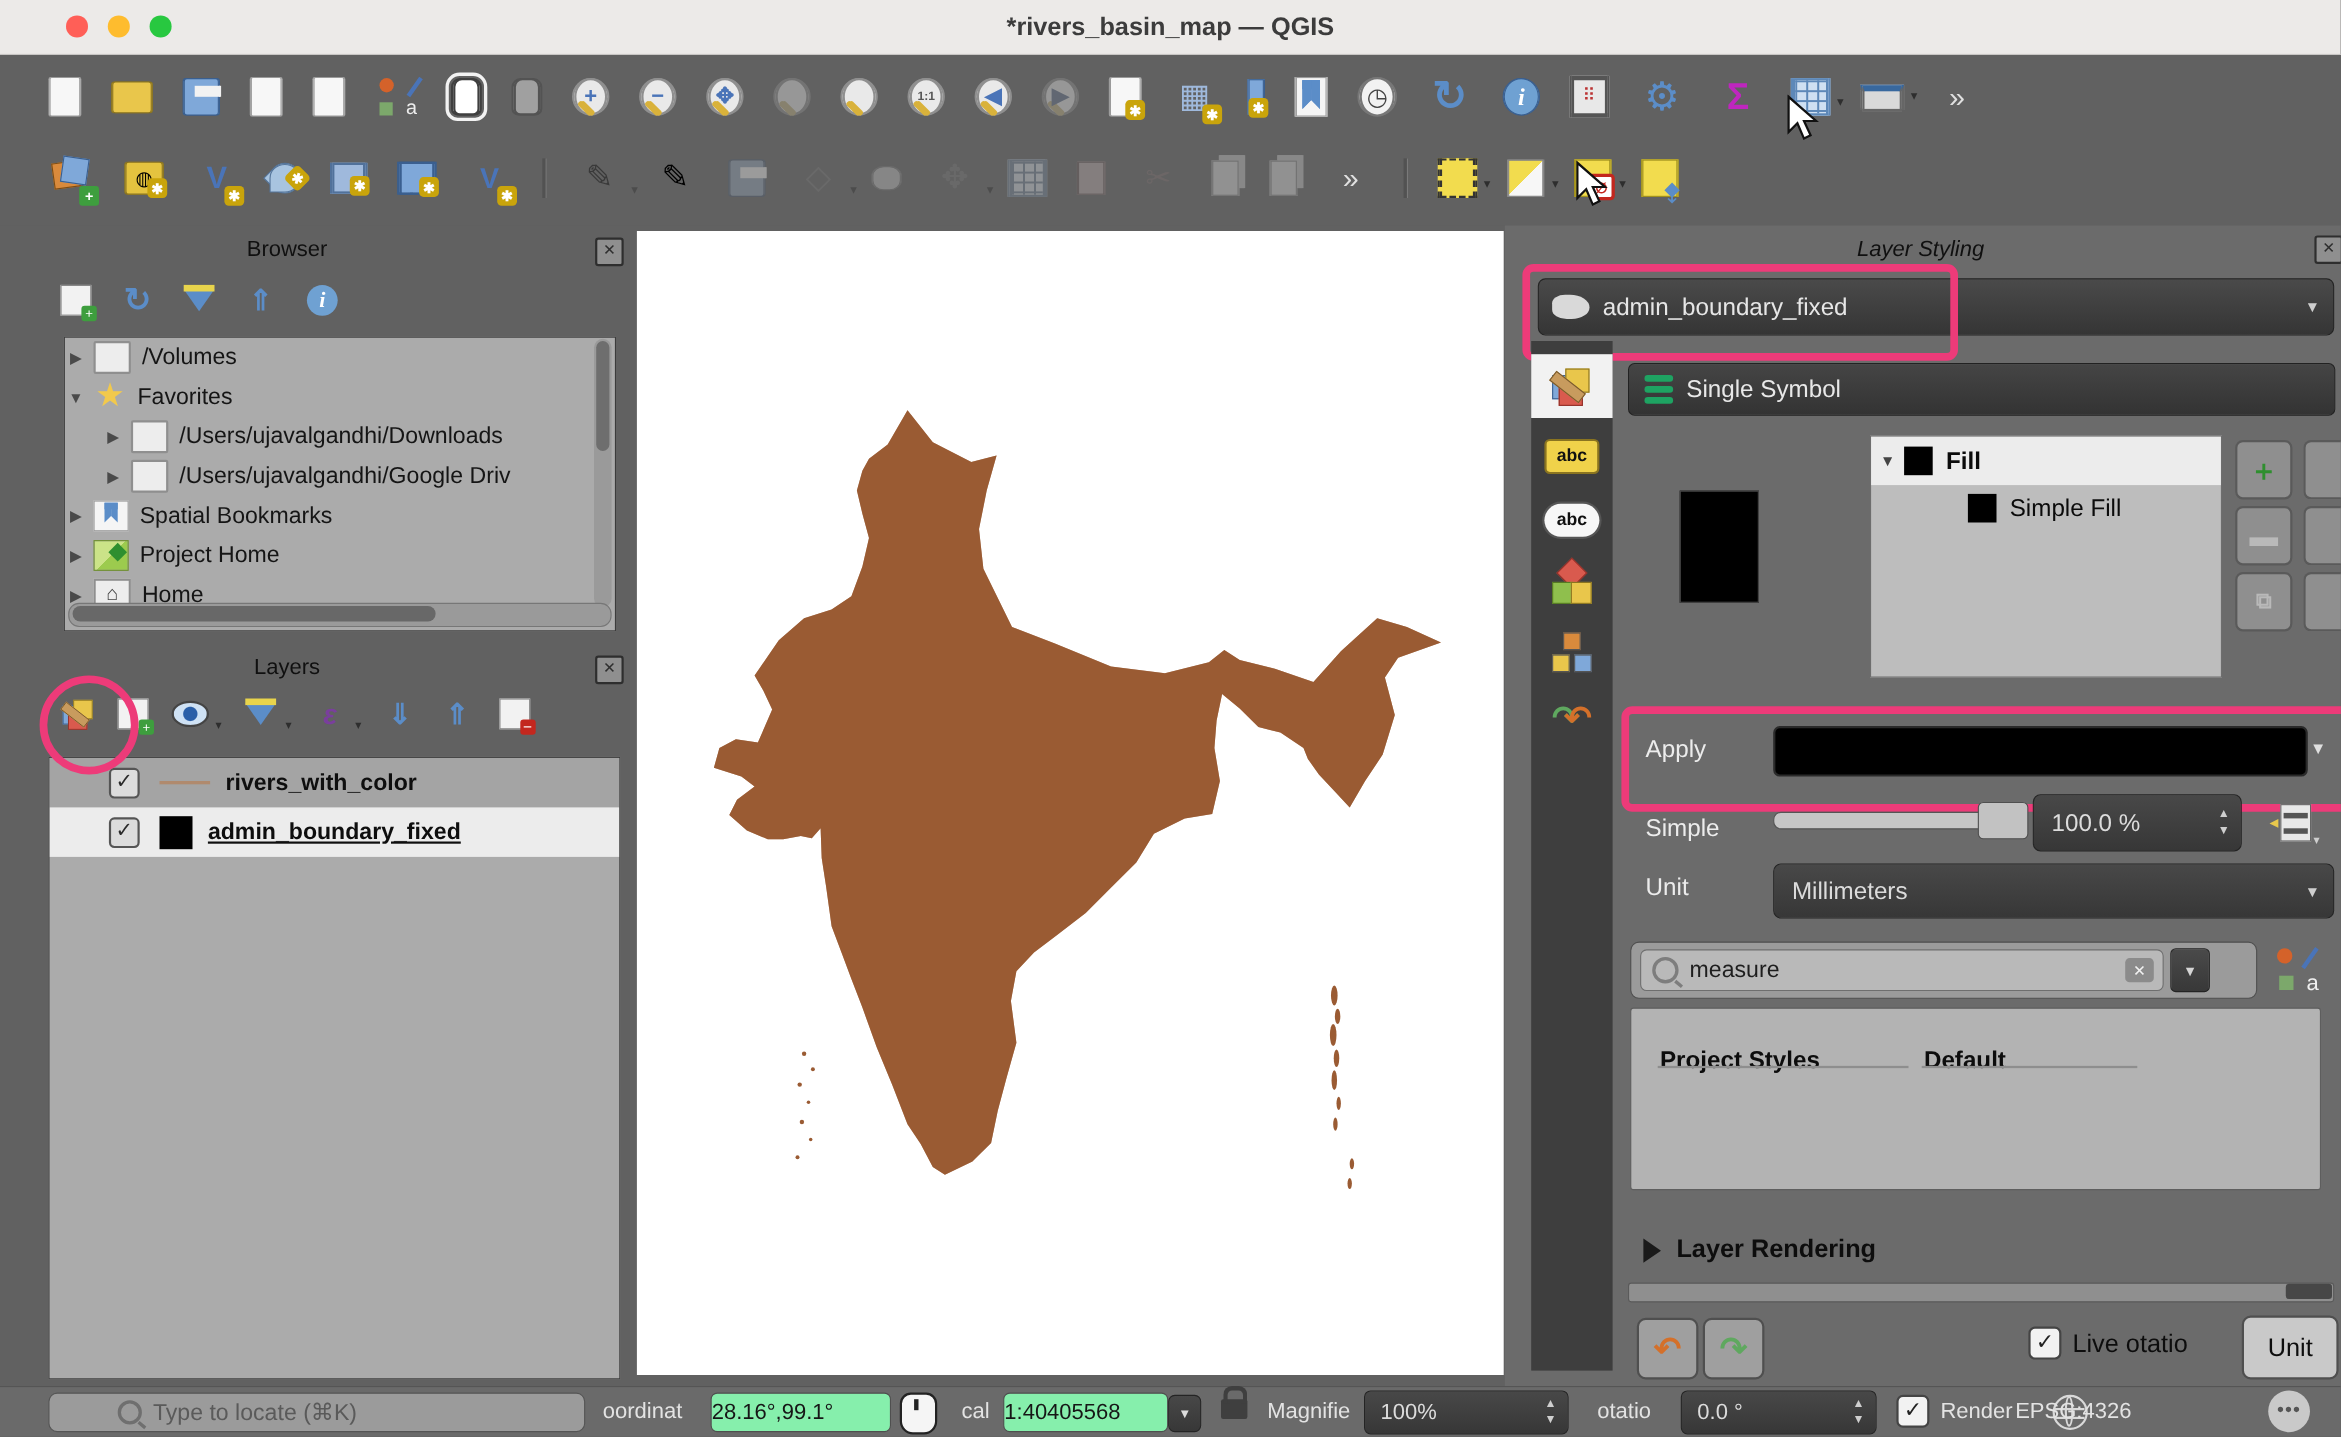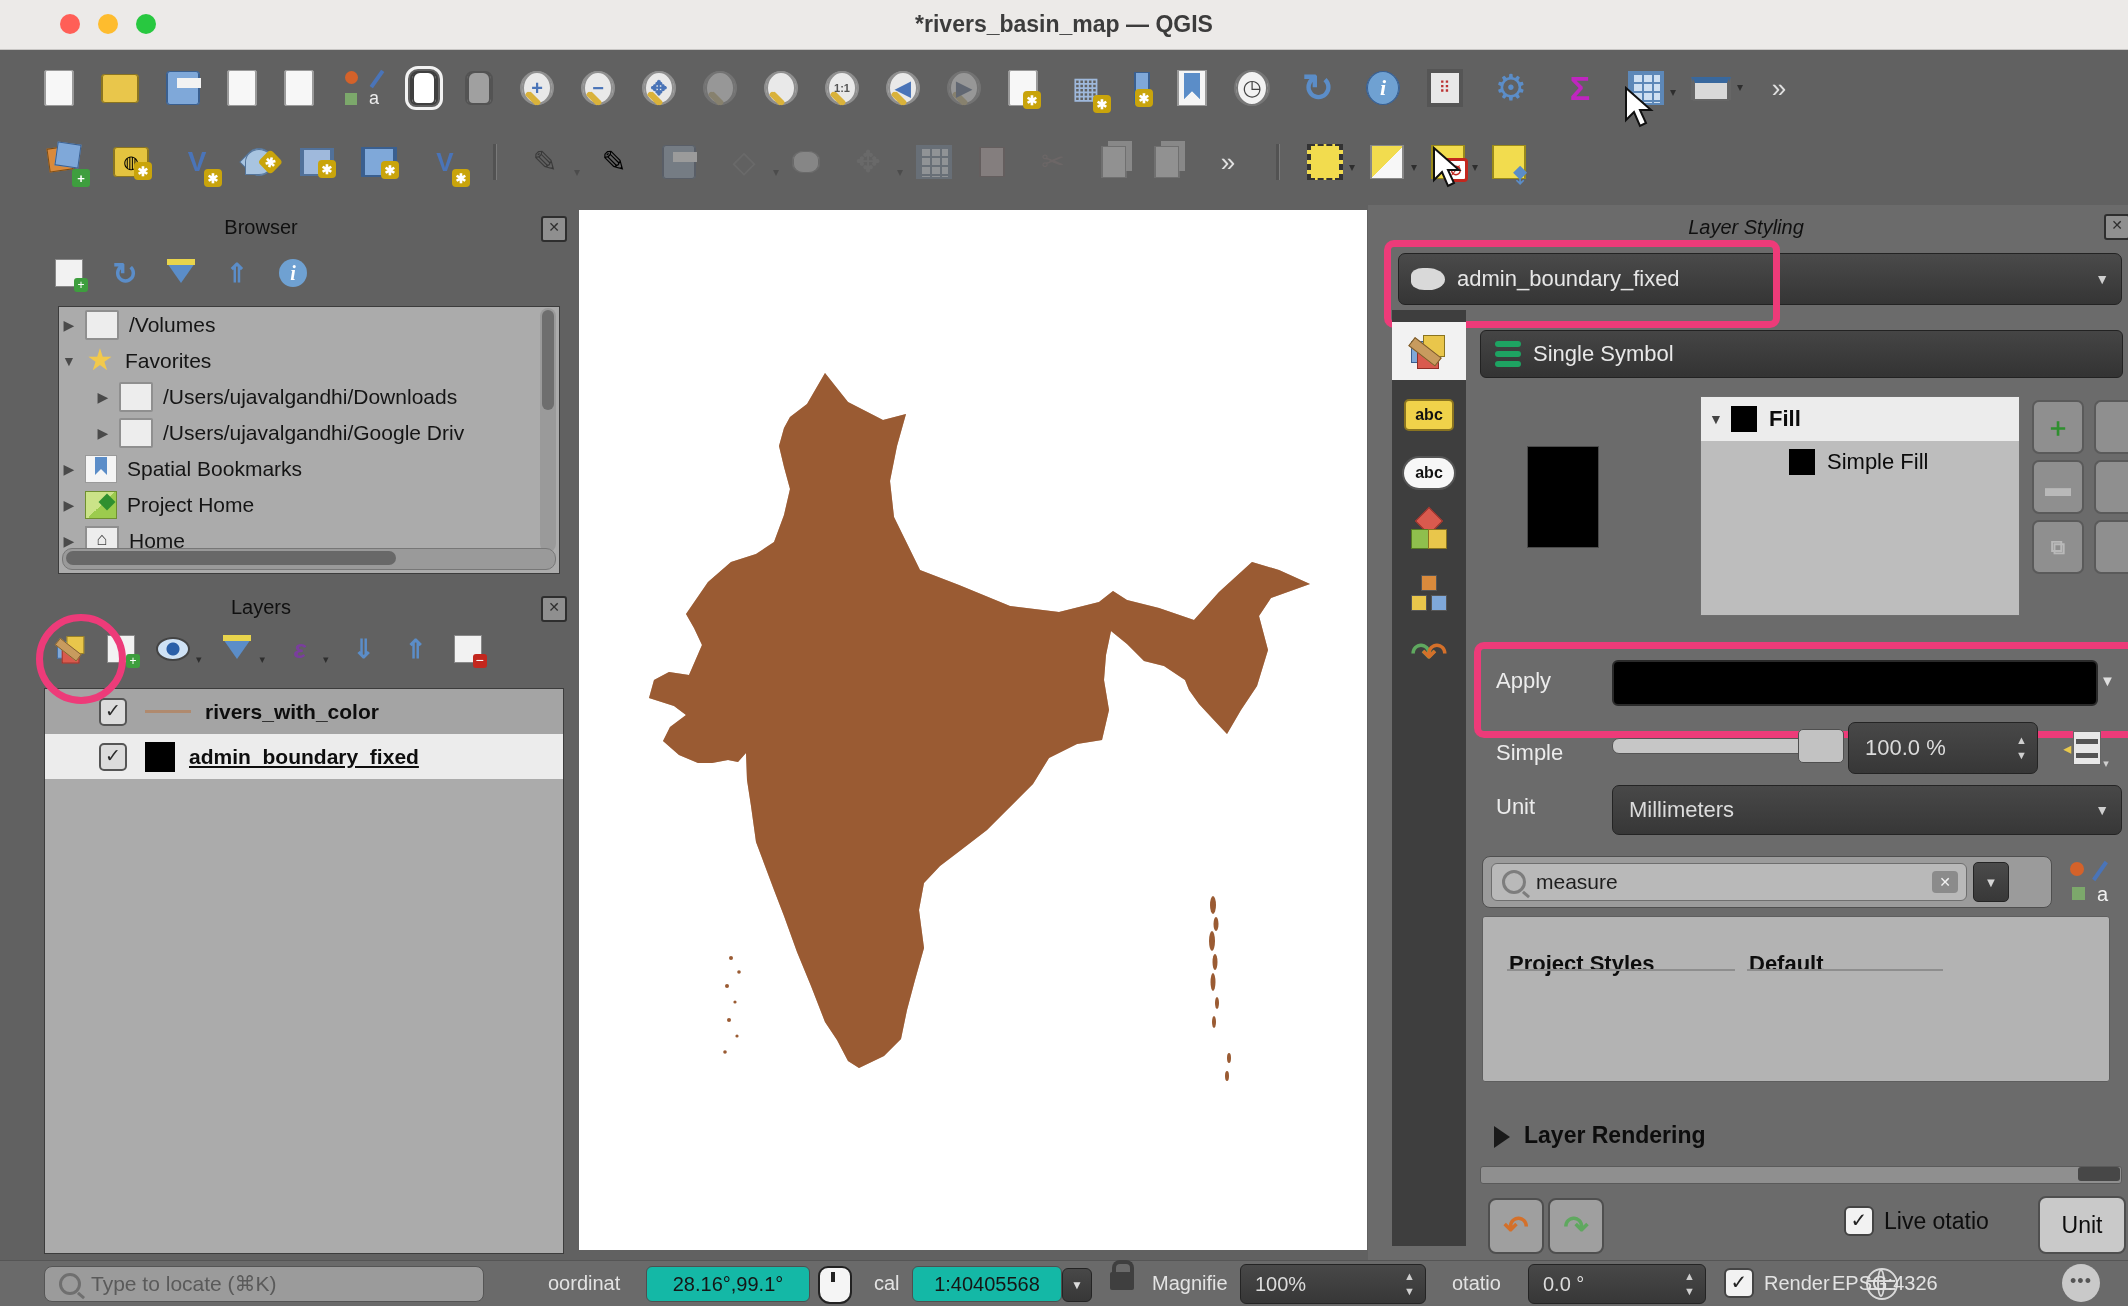--- a/index.html
+++ b/index.html
@@ -248,26 +248,26 @@
   #undo-btn{left:1488px;color:#D4702A;}
   #redo-btn{left:1548px;color:#5FA85F;}
   #live-cbx{left:1844px;top:1206px;}
   #live-label{left:1884px;top:1208px;font-size:23px;color:#0D0D0D;}
   #apply-btn{left:2038px;top:1196px;width:84px;height:54px;background:#C9C9C9;border:2px solid #4F4F4F;border-radius:8px;
              font-size:23px;color:#0D0D0D;display:flex;align-items:center;justify-content:center;}
 
   
   #statusbar{left:0;top:1260px;width:2128px;height:46px;background:#6A6A6A;border-top:1px solid #555;}
   .sb-label{position:absolute;top:1272px;font-size:20px;color:#E3E3E3;white-space:nowrap;}
-  .sb-lightbox{position:absolute;background:#14b8a6;border:1px solid #4F4F4F;border-radius:6px;
-               color:#161616;font-size:20px;display:flex;align-items:center;justify-content:center;}
+  .sb-lightbox{position:absolute;background:#86efac;border:1px solid #4F4F4F;border-radius:6px;
+               color:#161616;font-size:20px;display:flex;align-items:center;}
   .sb-dark{position:absolute;background:linear-gradient(#484848,#373737);border:1px solid #242424;border-radius:6px;
            color:#DCDCDC;font-size:20px;display:flex;align-items:center;}
   #locate-box{left:44px;top:1266px;width:438px;height:34px;background:#9B9B9B;border:1px solid #555;border-radius:8px;
-              display:flex;align-items:center;color:#5A5A5A;font-size:21px;}
+              display:flex;align-items:center;color:#5A5A5A;font-size:21px;padding-left:48px;}
   #locate-box .sg{width:16px;height:16px;border:3px solid #6f6f6f;border-radius:50%;margin:0 10px 0 14px;position:relative;}
   #locate-box .sg:after{content:"";position:absolute;right:-7px;bottom:-5px;width:8px;height:3px;background:#6f6f6f;transform:rotate(40deg);}
   #pedal-icon{left:818px;top:1266px;width:30px;height:34px;background:#F5F5F5;border:2px solid #222;border-radius:10px 10px 12px 12px;}
   #pedal-icon:after{content:"";position:absolute;left:11px;top:4px;width:4px;height:10px;background:#222;}
   #scale-dd{left:1062px;top:1268px;width:28px;height:32px;}
   #lock-icon{left:1110px;top:1272px;width:24px;height:18px;background:#3F3F3F;border-radius:2px;}
   #lock-icon:before{content:"";position:absolute;left:2px;top:-12px;width:14px;height:12px;border:4px solid #3F3F3F;
                     border-bottom:none;border-radius:8px 8px 0 0;}
   .sb-check{width:26px;height:26px;background:#F2F2F2;border:2px solid #444;border-radius:6px;color:#222;
             font-size:20px;line-height:24px;text-align:center;}

